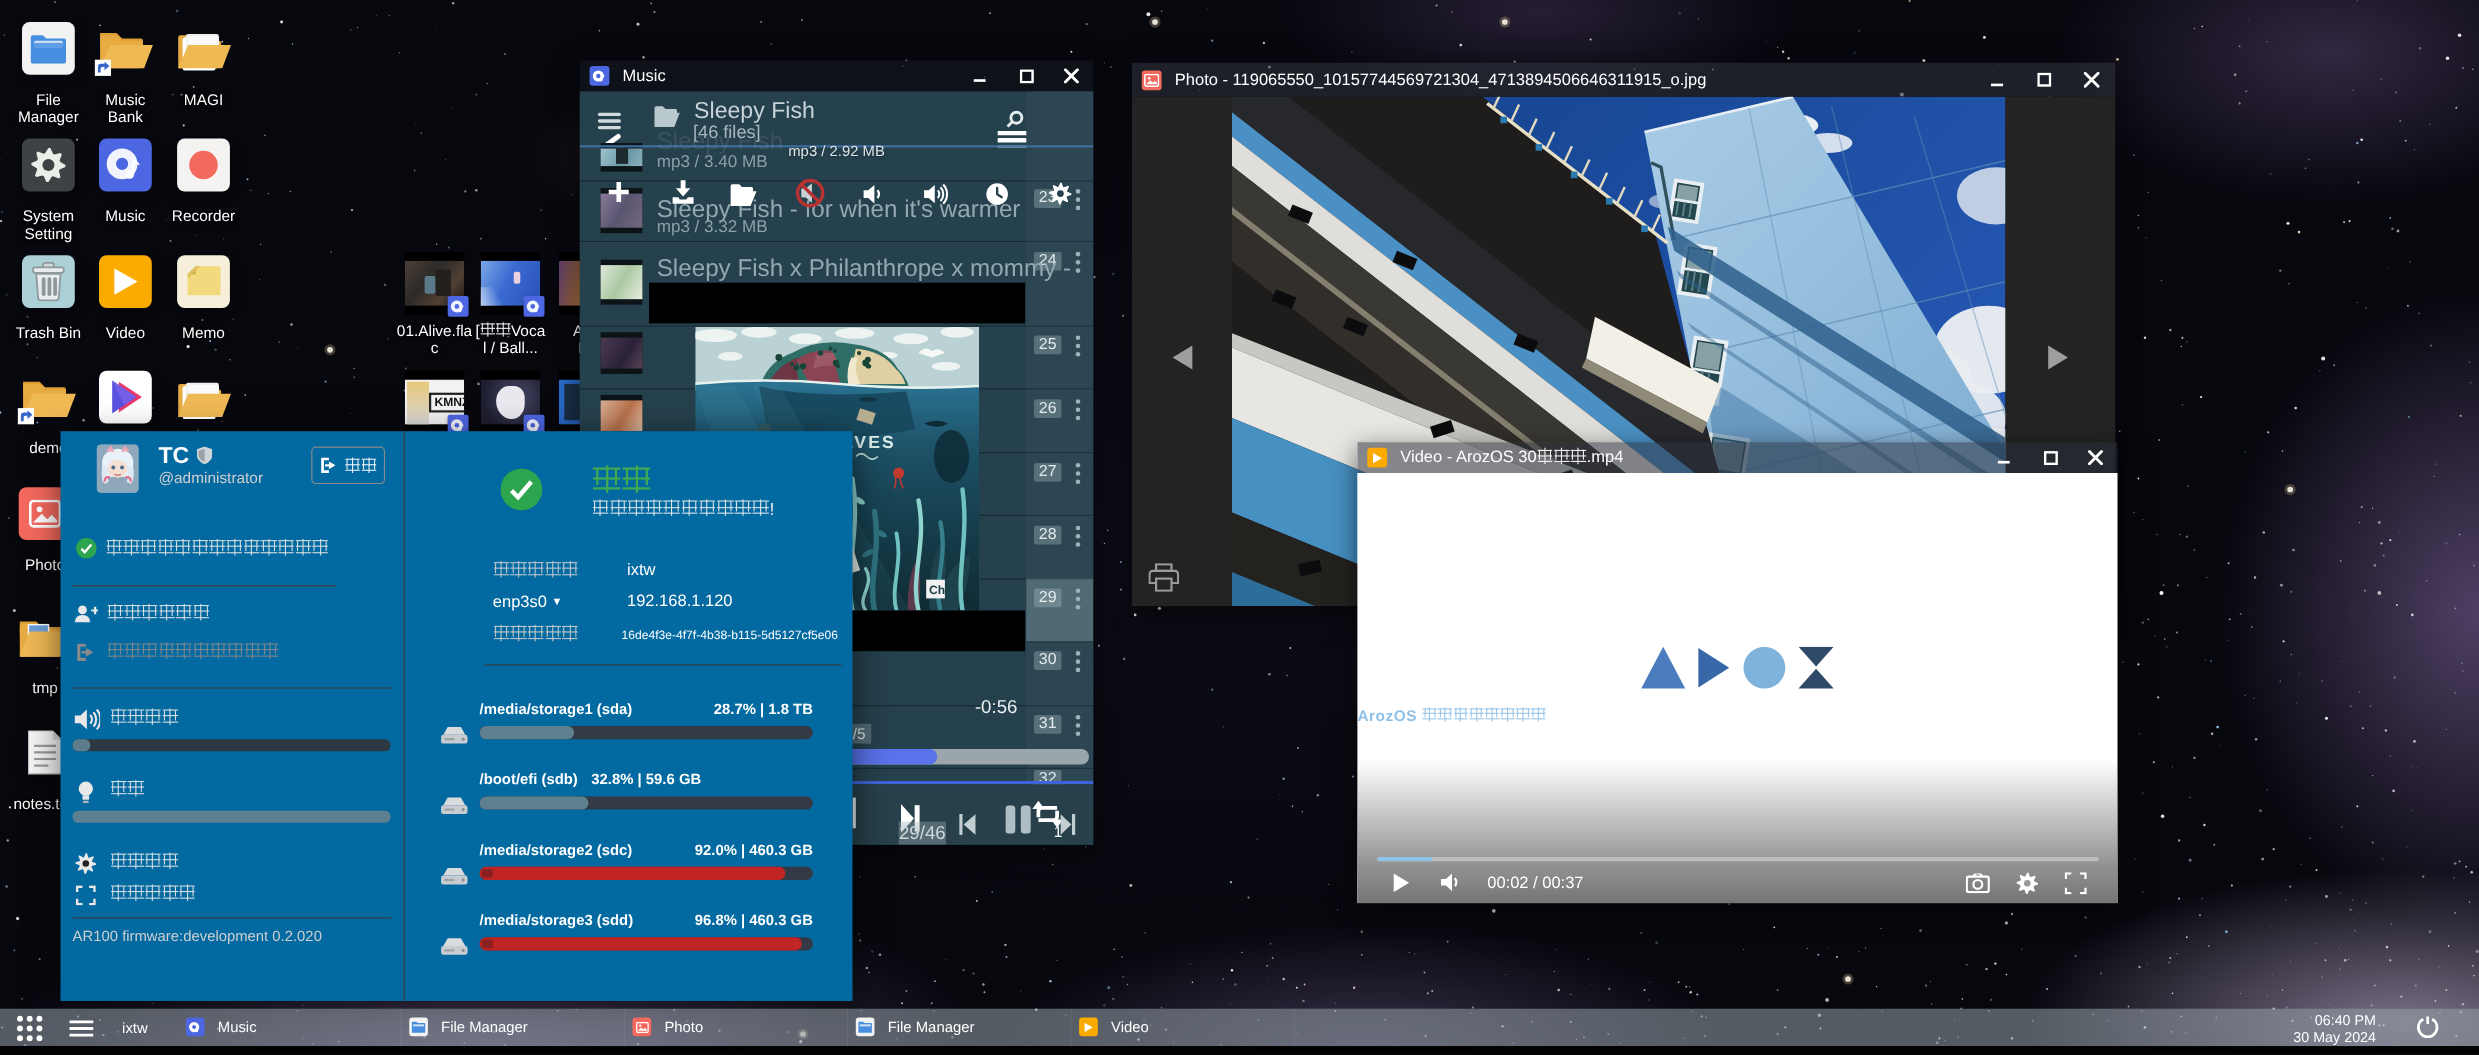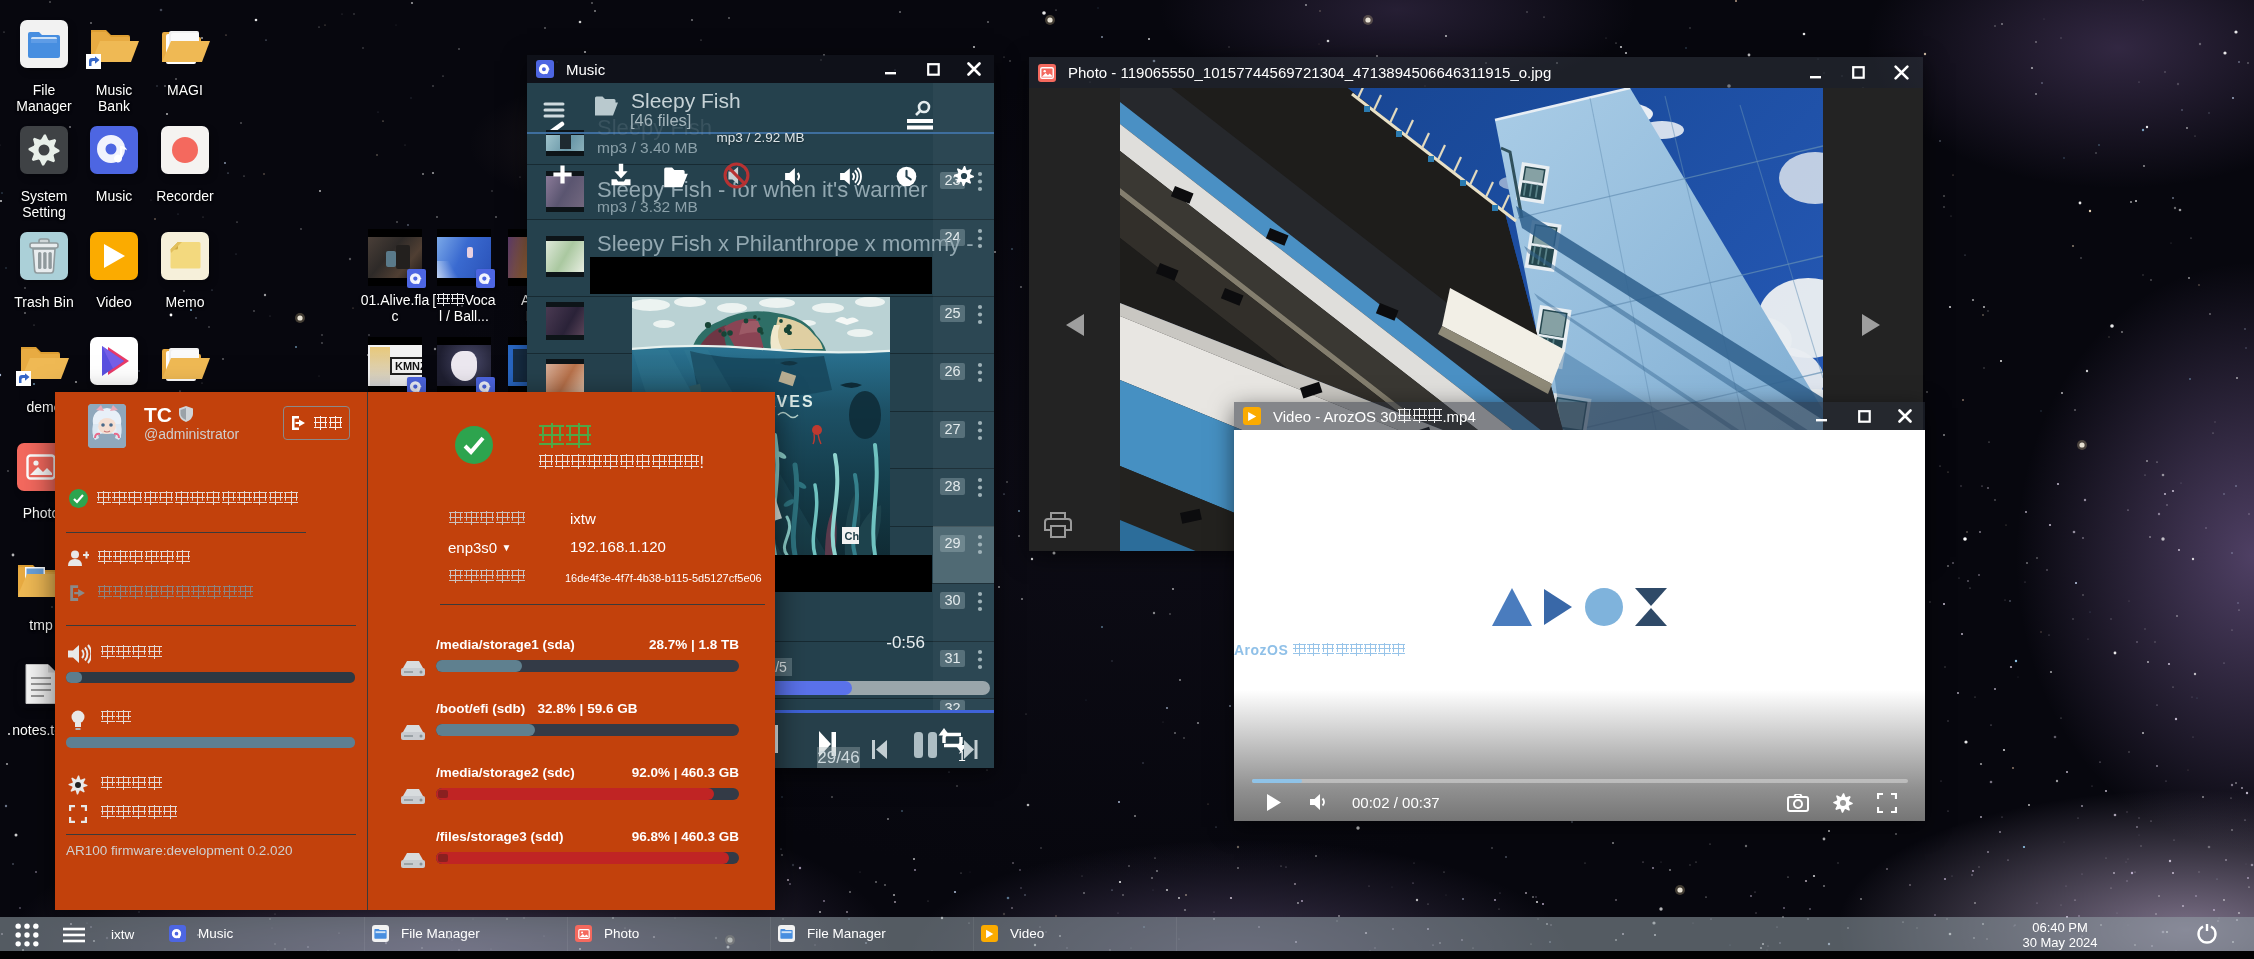--- a/index.html
+++ b/index.html
@@ -2164,21 +2164,21 @@
           <path d="M10.0 0.2 L11.1 0.3 L12.5 4.0 L13.2 4.3 L16.9 3.1 L17.7 3.9 L16.0 7.5 L16.3 8.2 L19.8 10.0 L19.7 11.1 L16.0 12.5 L15.7 13.2 L16.9 16.9 L16.1 17.7 L12.5 16.0 L11.8 16.3 L10.0 19.8 L8.9 19.7 L7.5 16.0 L6.8 15.7 L3.1 16.9 L2.3 16.1 L4.0 12.5 L3.7 11.8 L0.2 10.0 L0.3 8.9 L4.0 7.5 L4.3 6.8 L3.1 3.1 L3.9 2.3 L7.5 4.0 L8.2 3.7 Z" fill="#fff"></path>
           <circle cx="10" cy="10" r="4" fill="none" stroke="#888" stroke-width="0"></circle>
           <circle cx="10" cy="10" r="4" fill="rgba(0,0,0,0)"></circle>
           <circle cx="10" cy="10" r="3" fill="#999"></circle>
         </svg>
 <svg class="abs" width="20" height="20" style="left:643px;top:363px" viewBox="0 0 20 20">
           <path d="M1 6 V1 h5 M14 1 h5 v5 M19 14 v5 h-5 M6 19 H1 v-5" stroke="#fff" stroke-width="2.2" fill="none"></path>
         </svg>
 </div>
     </div>
-<div class="win" style="left:55px;top:392px;width:720px;height:518px;background:#c2410c;z-index:6;box-shadow:0 8px 30px rgba(0,0,0,.6)">
+<div class="win" style="left:55px;top:392px;width:720px;height:518px;background:#0369a1;z-index:6;box-shadow:0 8px 30px rgba(0,0,0,.6)">
 <div class="abs" style="left:312px;top:0;width:1px;height:518px;background:#3a3a3a"></div>
 <div class="abs" style="left:33px;top:12px;width:38px;height:44px;border-radius:4px;overflow:hidden;background:#9fb8c8">
 <svg width="38" height="44" viewBox="0 0 38 44">
 <rect width="38" height="44" fill="#8fa8bc"></rect>
 <path d="M5 20 Q3 6 19 4 Q35 6 33 20 L33 34 Q26 28 19 30 Q12 28 5 34 z" fill="#e8f0f8"></path>
 <path d="M8 6 L13 1 L16 7 z M30 6 L25 1 L22 7 z" fill="#e8a8b8"></path>
 <ellipse cx="19" cy="22" rx="9" ry="8" fill="#f5dfd2"></ellipse>
 <circle cx="15" cy="21" r="1.8" fill="#4a6a8a"></circle>
           <circle cx="23" cy="21" r="1.8" fill="#4a6a8a"></circle>
 <path d="M16 27 q3 2 6 0" stroke="#c87878" stroke-width="1.2" fill="none"></path>
@@ -2285,21 +2285,21 @@
 <div class="abs" style="left:381px;top:373px;width:303px;text-align:right;font-size:13.5px;font-weight:bold;color:#fff">92.0% | 460.3 GB</div>
 <div class="abs" style="left:381px;top:396px;width:303px;height:12px;border-radius:6px;background:#333a46"></div>
 <div class="abs" style="left:381px;top:396px;width:278px;height:12px;border-radius:6px;background:#c02424"></div>
 <div class="abs" style="left:383px;top:398px;width:10px;height:8px;border-radius:2px;background:#8a2020"></div>
 <div class="abs" style="left:345px;top:459px"><svg width="26" height="19" viewBox="0 0 26 19">
           <path d="M3 9 L7 2 h12 l4 7 z" fill="#d8dcde"></path>
           <rect x="1" y="9" width="24" height="8" rx="2" fill="#c8ccd0"></rect>
           <circle cx="21" cy="13" r="1.5" fill="#8a9296"></circle>
           <rect x="4" y="12" width="9" height="2" fill="#9aa2a6"></rect>
         </svg></div>
-<div class="abs" style="left:381px;top:437px;font-size:13.5px;font-weight:bold;color:#fff">/files/storage3 (sdd)</div>
+<div class="abs" style="left:381px;top:437px;font-size:13.5px;font-weight:bold;color:#fff">/media/storage3 (sdd)</div>
 <div class="abs" style="left:381px;top:437px;width:303px;text-align:right;font-size:13.5px;font-weight:bold;color:#fff">96.8% | 460.3 GB</div>
 <div class="abs" style="left:381px;top:460px;width:303px;height:12px;border-radius:6px;background:#333a46"></div>
 <div class="abs" style="left:381px;top:460px;width:293px;height:12px;border-radius:6px;background:#c02424"></div>
 <div class="abs" style="left:383px;top:462px;width:10px;height:8px;border-radius:2px;background:#8a2020"></div>
 </div>
 <div class="abs" style="left:0;top:917px;width:2254px;height:34px;background:rgba(148,160,167,.55);z-index:10">
 <svg class="abs" width="26" height="26" style="left:14px;top:5px" viewBox="0 0 25 25">
         <circle cx="4.0" cy="4.0" r="2.6" fill="#fff"></circle>
         <circle cx="4.0" cy="12.5" r="2.6" fill="#fff"></circle>
         <circle cx="4.0" cy="21.0" r="2.6" fill="#fff"></circle>
@@ -2361,20 +2361,20 @@
             <path d="M3 2 L24 14 L3 26 z" fill="#fff"></path>
           </svg>
         </div>
         <span style="margin-left:12px;font-size:13.5px;color:#fff">Video</span>
       </div>
 <div class="abs" style="left:364px;top:0;width:1px;height:34px;background:rgba(255,255,255,.07)"></div>
 <div class="abs" style="left:567px;top:0;width:1px;height:34px;background:rgba(255,255,255,.07)"></div>
 <div class="abs" style="left:770px;top:0;width:1px;height:34px;background:rgba(255,255,255,.07)"></div>
 <div class="abs" style="left:973px;top:0;width:1px;height:34px;background:rgba(255,255,255,.07)"></div>
 <div class="abs" style="left:1176px;top:0;width:1px;height:34px;background:rgba(255,255,255,.07)"></div>
-<div class="abs" style="left:1960px;top:3px;width:200px;text-align:center;font-size:13px;color:#fff;line-height:15px">06:40 PM<br>30 May 2024</div>
+<div class="abs" style="left:1960px;top:3px;width:200px;text-align:right;font-size:13px;color:#fff;line-height:15px">06:40 PM<br>30 May 2024</div>
 <svg class="abs" width="22" height="22" style="left:2196px;top:6px" viewBox="0 0 22 22">
         <path d="M7 3.5 a8.5 8.5 0 1 0 8 0" stroke="#fff" stroke-width="2.4" fill="none"></path>
         <line x1="11" y1="1" x2="11" y2="8" stroke="#fff" stroke-width="2.4"></line>
       </svg>
 </div>
 <div class="abs" style="left:0;top:951px;width:2254px;height:8px;background:#020203;z-index:10"></div>
 </div>
 
 </body></html>

